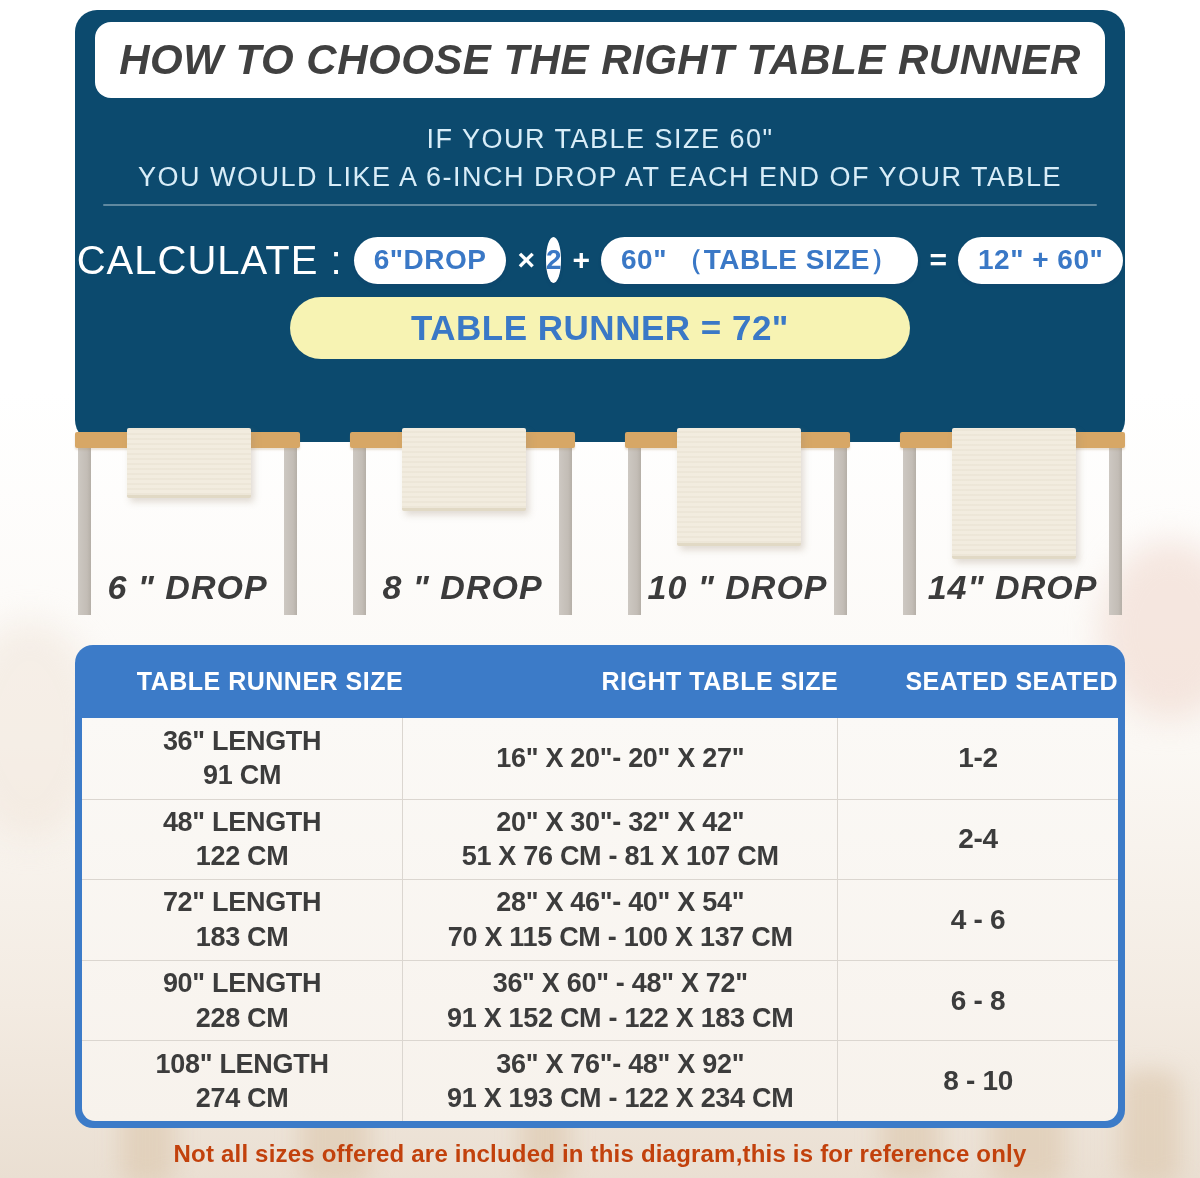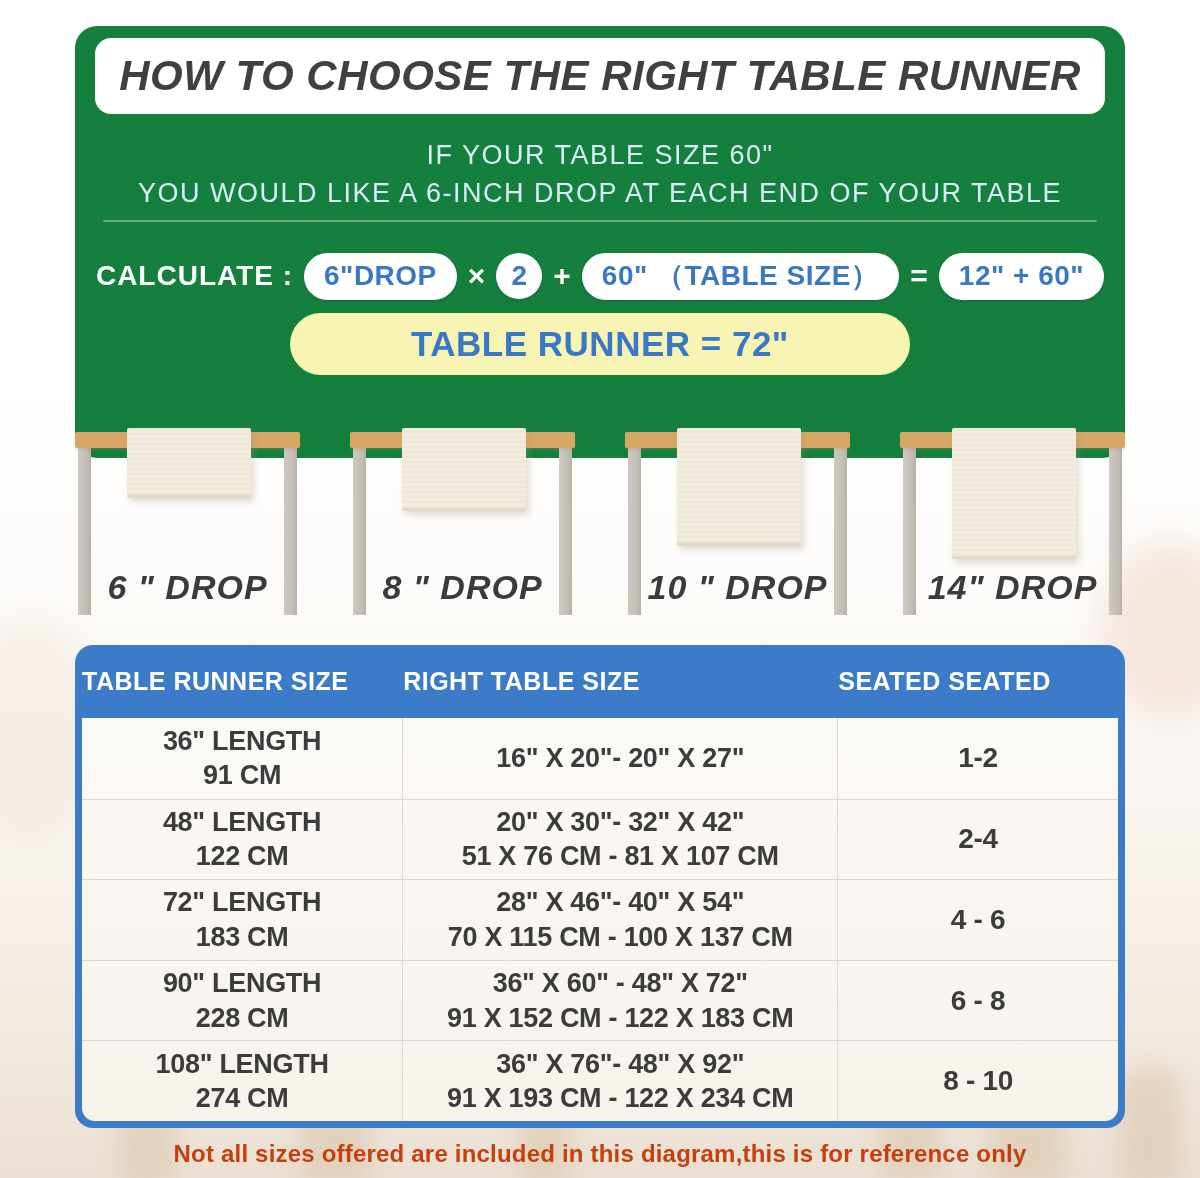--- a/index.html
+++ b/index.html
@@ -11,33 +11,33 @@
   }
 
   
   .bg-wash { position:absolute; left:0; top:392px; width:1200px; height:786px;
     background:linear-gradient(180deg,#ffffff 0%,#fbf8f4 45%,#f3ebe2 78%,#eadfd2 100%); }
   .chair-bar { position:absolute; background:rgba(219,196,170,0.55); filter:blur(11px); border-radius:18px; }
   .blob { position:absolute; filter:blur(16px); border-radius:50%; }
 
   
   .hero-card { position:absolute; left:75px; top:10px; width:1050px; height:432px;
-    background:#15803d; border-radius:22px;margin-top:16px; }
+    background:#0c4a6e; border-radius:22px; }
   .title-box { position:absolute; left:20px; top:12px; width:1010px; height:76px;
     background:#ffffff; border-radius:16px; display:flex; align-items:center; justify-content:center; }
   .title-box h1 { font-size:42px; font-weight:900; font-style:italic; color:#404040; letter-spacing:0.5px; white-space:nowrap; }
   .subtitle { position:absolute; left:0; width:100%; text-align:center;
     color:#d8edf8; font-size:27px; font-weight:400; letter-spacing:1.5px; white-space:nowrap; }
   .subtitle.l1 { top:114px; }
   .subtitle.l2 { top:152px; }
   .hero-divider { position:absolute; top:194px; left:28px; right:28px; height:2px;
     background:rgba(255,255,255,0.35); border-radius:2px; }
   .calc-row { position:absolute; top:226px; left:10px; right:10px; height:48px;
     display:flex; align-items:center; justify-content:center; gap:11px; white-space:nowrap; }
-  .calc-label { color:#ffffff; font-size:28px; font-weight:700; letter-spacing:1px; }
+  .calc-label { color:#ffffff; font-size:40px; font-weight:400; letter-spacing:1px; }
   .pill { display:inline-flex; align-items:center; justify-content:center;
     background:#ffffff; color:#3a78c6; font-weight:900; font-size:28px;
     height:47px; padding:0 20px; border-radius:26px; letter-spacing:0.5px;
     box-shadow:0 2px 3px rgba(25,55,105,0.25); white-space:nowrap; }
   .op { color:#ffffff; font-size:30px; font-weight:900; }
   .circle { display:inline-flex; align-items:center; justify-content:center;
     width:46px; height:46px; border-radius:50%; background:#ffffff; color:#3a78c6;
     font-size:28px; font-weight:900; box-shadow:0 2px 3px rgba(25,55,105,0.25); }
   .total-pill { position:absolute; top:287px; left:50%; transform:translateX(-50%);
     width:620px; height:62px; border-radius:32px; background:#f7f3b3;
@@ -61,21 +61,21 @@
   .t1 .runner { height:70px; } .t2 .runner { height:83px; }
   .t3 .runner { height:118px; } .t4 .runner { height:131px; }
   .drop-label { position:absolute; bottom:10px; left:0; width:100%; text-align:center;
     font-size:34px; font-weight:900; font-style:italic; color:#3b3b3b; letter-spacing:1px; white-space:nowrap; }
 
   
   .size-card { position:absolute; left:75px; top:645px; width:1050px; height:483px;
     background:#3c7bc8; border-radius:18px; }
   .size-header { position:absolute; top:0; left:7px; right:7px; height:73px;
     display:grid; grid-template-columns:31% 42% 27%; align-items:center; }
-  .size-header span { text-align:left; color:#ffffff; font-size:25px; font-weight:800; letter-spacing:0.5px; }
+  .size-header span { text-align:right; color:#ffffff; font-size:25px; font-weight:800; letter-spacing:0.5px; }
   .size-body { position:absolute; top:73px; left:7px; right:7px; bottom:7px;
     background:linear-gradient(180deg,#fbf9f6 0%,#f7f2ec 100%);
     border-radius:0 0 13px 13px; display:grid; grid-template-rows:repeat(5,1fr); overflow:hidden; }
   .size-row { display:grid; grid-template-columns:31% 42% 27%; align-items:stretch; }
   .size-row + .size-row { border-top:1px solid #dbd6d0; }
   .cell { display:flex; flex-direction:column; align-items:center; justify-content:center;
     text-align:center; color:#3c3c3c; font-size:27px; font-weight:700;
     line-height:1.28; letter-spacing:-0.3px; white-space:nowrap; }
   .cell.sep { border-right:1px solid #dbd6d0; }
   .cell .persons { font-size:28px;text-align:right; }

